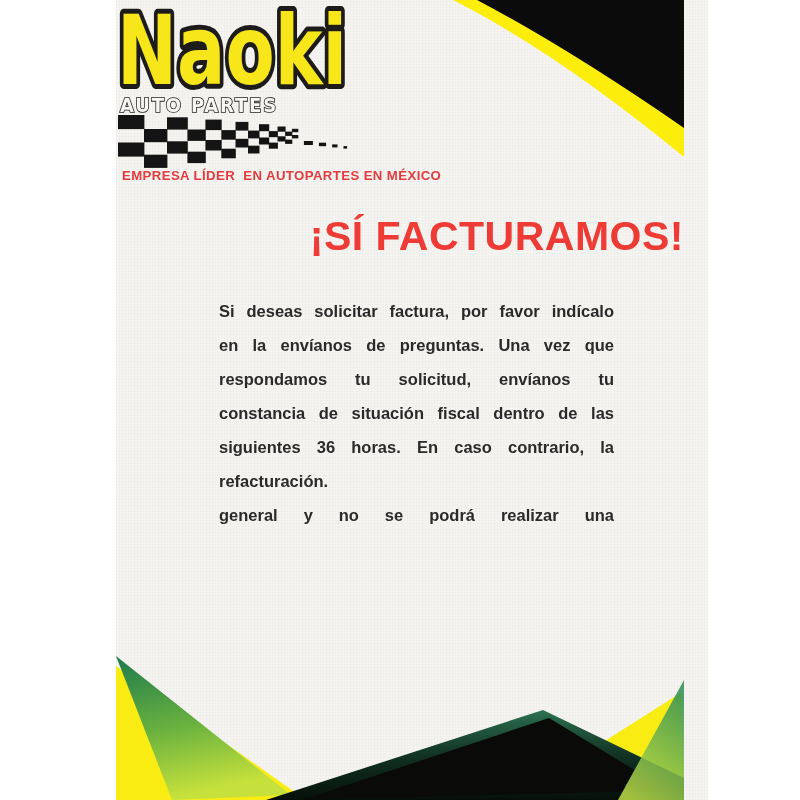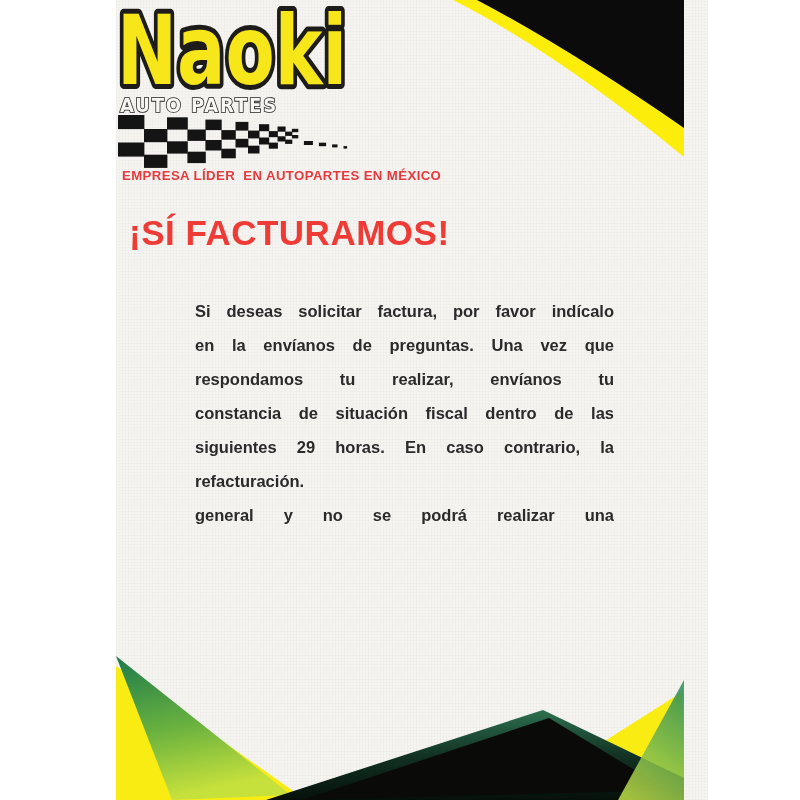--- a/index.html
+++ b/index.html
@@ -16,26 +16,26 @@
   .brand-text{font-family:"DejaVu Sans","Liberation Sans",sans-serif;font-weight:bold;
               fill:#f6e61a;stroke:#1e1c1a;stroke-width:10px;paint-order:stroke;
               stroke-linejoin:round;font-size:96px;}
   .brand-sub{font-family:"DejaVu Sans","Liberation Sans",sans-serif;font-weight:bold;
              fill:#f8f7f4;stroke:#1d1d1d;stroke-width:1.7px;paint-order:stroke;
              font-size:20px;letter-spacing:2px;}
 
   .tagline{position:absolute;left:6px;top:168px;color:#e63a3e;font-size:13.2px;
            font-weight:bold;letter-spacing:0.4px;white-space:pre;}
 
-  .headline{position:absolute;left:13px;top:213px;width:568px;text-align:left;
-            color:#ee3b36;font-size:35px;font-weight:bold;letter-spacing:0.5px;}
+  .headline{position:absolute;left:0;top:213px;width:568px;text-align:right;
+            color:#ee3b36;font-size:41px;font-weight:bold;letter-spacing:0.5px;}
 
   .bodytext{position:absolute;left:79px;top:294px;width:419px;color:#2b292a;
             font-size:16.5px;font-weight:bold;line-height:34px;}
-  .bodyline{text-align:justify;text-align-last:justify;}
+  .bodyline{text-align:justify;text-align-last:justify;margin-left:24px;}
   .bodyline.last{text-align-last:left;}
 </style>
 </head>
 <body>
 
 <div class="canvas">
   <div class="flyer">
 
     <svg class="art" viewBox="0 0 568 800">
       <defs>
@@ -102,21 +102,21 @@
       <polygon points="568,680 502,800 568,800" fill="url(#gr)" opacity="0.85"></polygon>
     </svg>
 
     <div class="tagline">EMPRESA LÍDER  EN AUTOPARTES EN MÉXICO</div>
 
     <div class="headline">¡SÍ FACTURAMOS!</div>
 
     <div class="bodytext">
       <div class="bodyline">Si deseas solicitar factura, por favor indícalo</div>
       <div class="bodyline">en la envíanos de preguntas. Una vez que</div>
-      <div class="bodyline">respondamos tu realizar, envíanos tu</div>
+      <div class="bodyline">respondamos tu solicitud, envíanos tu</div>
       <div class="bodyline">constancia de situación fiscal dentro de las</div>
-      <div class="bodyline">siguientes 29 horas. En caso contrario, la</div>
+      <div class="bodyline">siguientes 36 horas. En caso contrario, la</div>
       <div class="bodyline last">refacturación.</div>
       <div class="bodyline">general y no se podrá realizar una</div>
     </div>
 
   </div>
 </div>
 
 </body></html>

